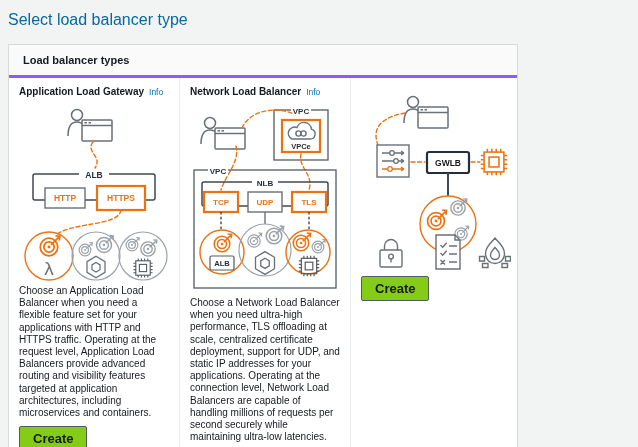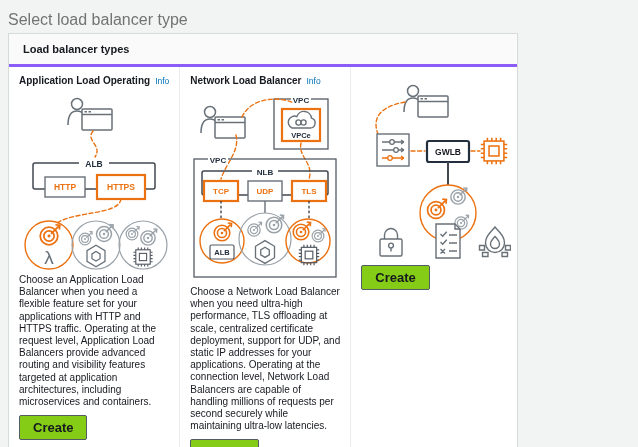--- a/index.html
+++ b/index.html
@@ -3,21 +3,21 @@
 <meta charset="utf-8">
 <style>
   html,body{margin:0;padding:0;}
   body{
     width:638px;height:447px;overflow:hidden;
     background:#f2f3f3;color:#16191f;
     font-family:"Liberation Sans",sans-serif;
     -webkit-font-smoothing:antialiased;
   }
   .wrap{padding:8px 0 0 8px;}
-  h1{font-size:16px;font-weight:400;margin:3px 0 4px;color:#737373;}
+  h1{font-size:16px;font-weight:400;margin:3px 0 15px;color:#0369a1;}
   .subtitle{font-size:9px;margin:0 0 13px;color:#16191f;}
   .learn{color:#0073bb;text-decoration:none;cursor:pointer;}
   .extlink{vertical-align:-1px;margin-left:2px;}
   .panel{width:510px;background:#fff;border:1px solid #d5dbdb;box-sizing:border-box;}
   .panel-header{background:#fafafa;border-bottom:3px solid #8b5cf6;padding:9px 14px;font-size:11px;font-weight:700;}
   .cards{display:flex;align-items:stretch;background:#fff;}
   .card{flex:1;box-sizing:border-box;padding:8px 10px 14px;min-height:352px;}
   .card + .card{border-left:1px solid #eaeded;}
   .card-head{font-size:10px;font-weight:700;white-space:nowrap;}
   .info{font-size:8.5px;color:#0073bb;font-weight:400;margin-left:5px;cursor:pointer;text-decoration:none;text-align:right;}
@@ -74,21 +74,21 @@
 
   <h1>Select load balancer type</h1>
 
 
   <div class="panel">
     <div class="panel-header">Load balancer types</div>
 
     <div class="cards">
 
       <div class="card">
-        <div class="card-head"><span>Application Load Operating</span><a class="info">Info</a></div>
+        <div class="card-head"><span>Application Load Gateway</span><a class="info">Info</a></div>
 
         <svg class="diagram" width="150" height="178" viewBox="0 0 150 178">
           <use href="#userbrowser" x="48" y="4"></use>
           <path class="dash" d="M74 38 C66 48 84 52 76 64"></path>
           <g>
             <rect class="bracket" x="14" y="70" width="122" height="26" rx="2"></rect>
             <rect class="lblbg" x="60" y="65" width="30" height="10"></rect>
             <text class="darkT" x="75" y="73.5" font-size="8.5" text-anchor="middle">ALB</text>
             <rect class="gbox" x="26" y="84" width="40" height="20"></rect>
             <text class="orangeT" x="46" y="97" font-size="8.5" text-anchor="middle">HTTP</text>

